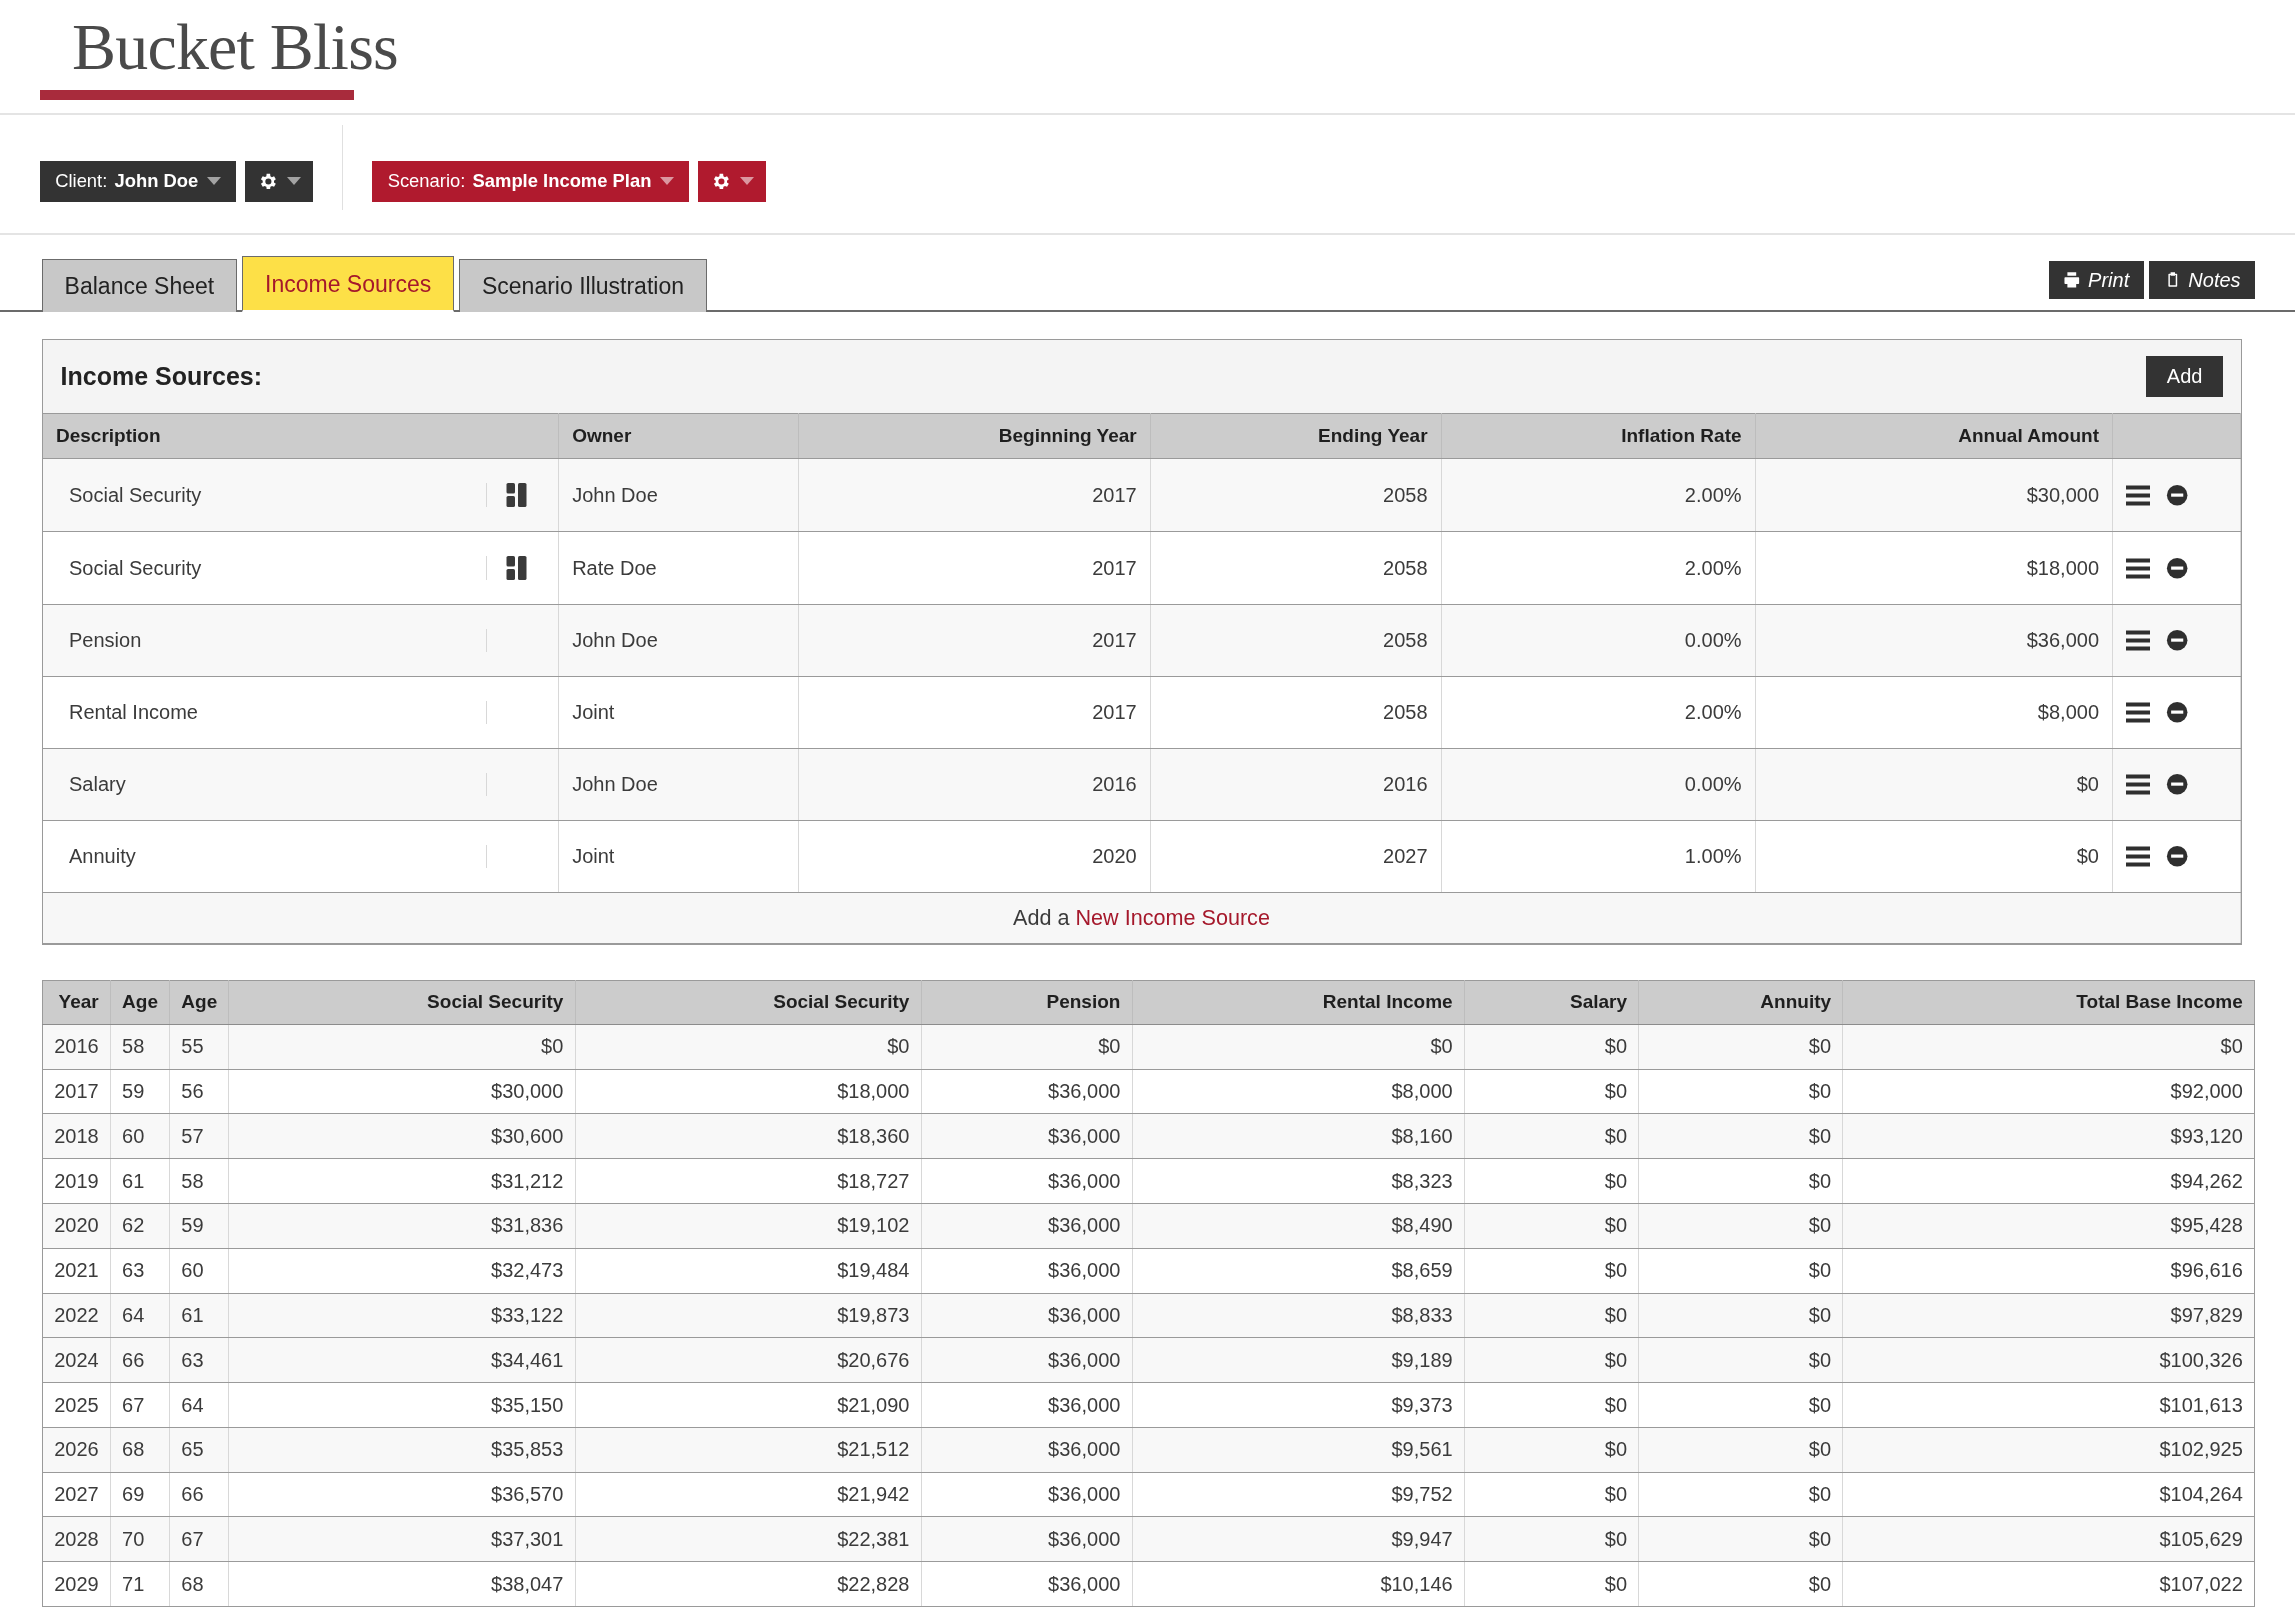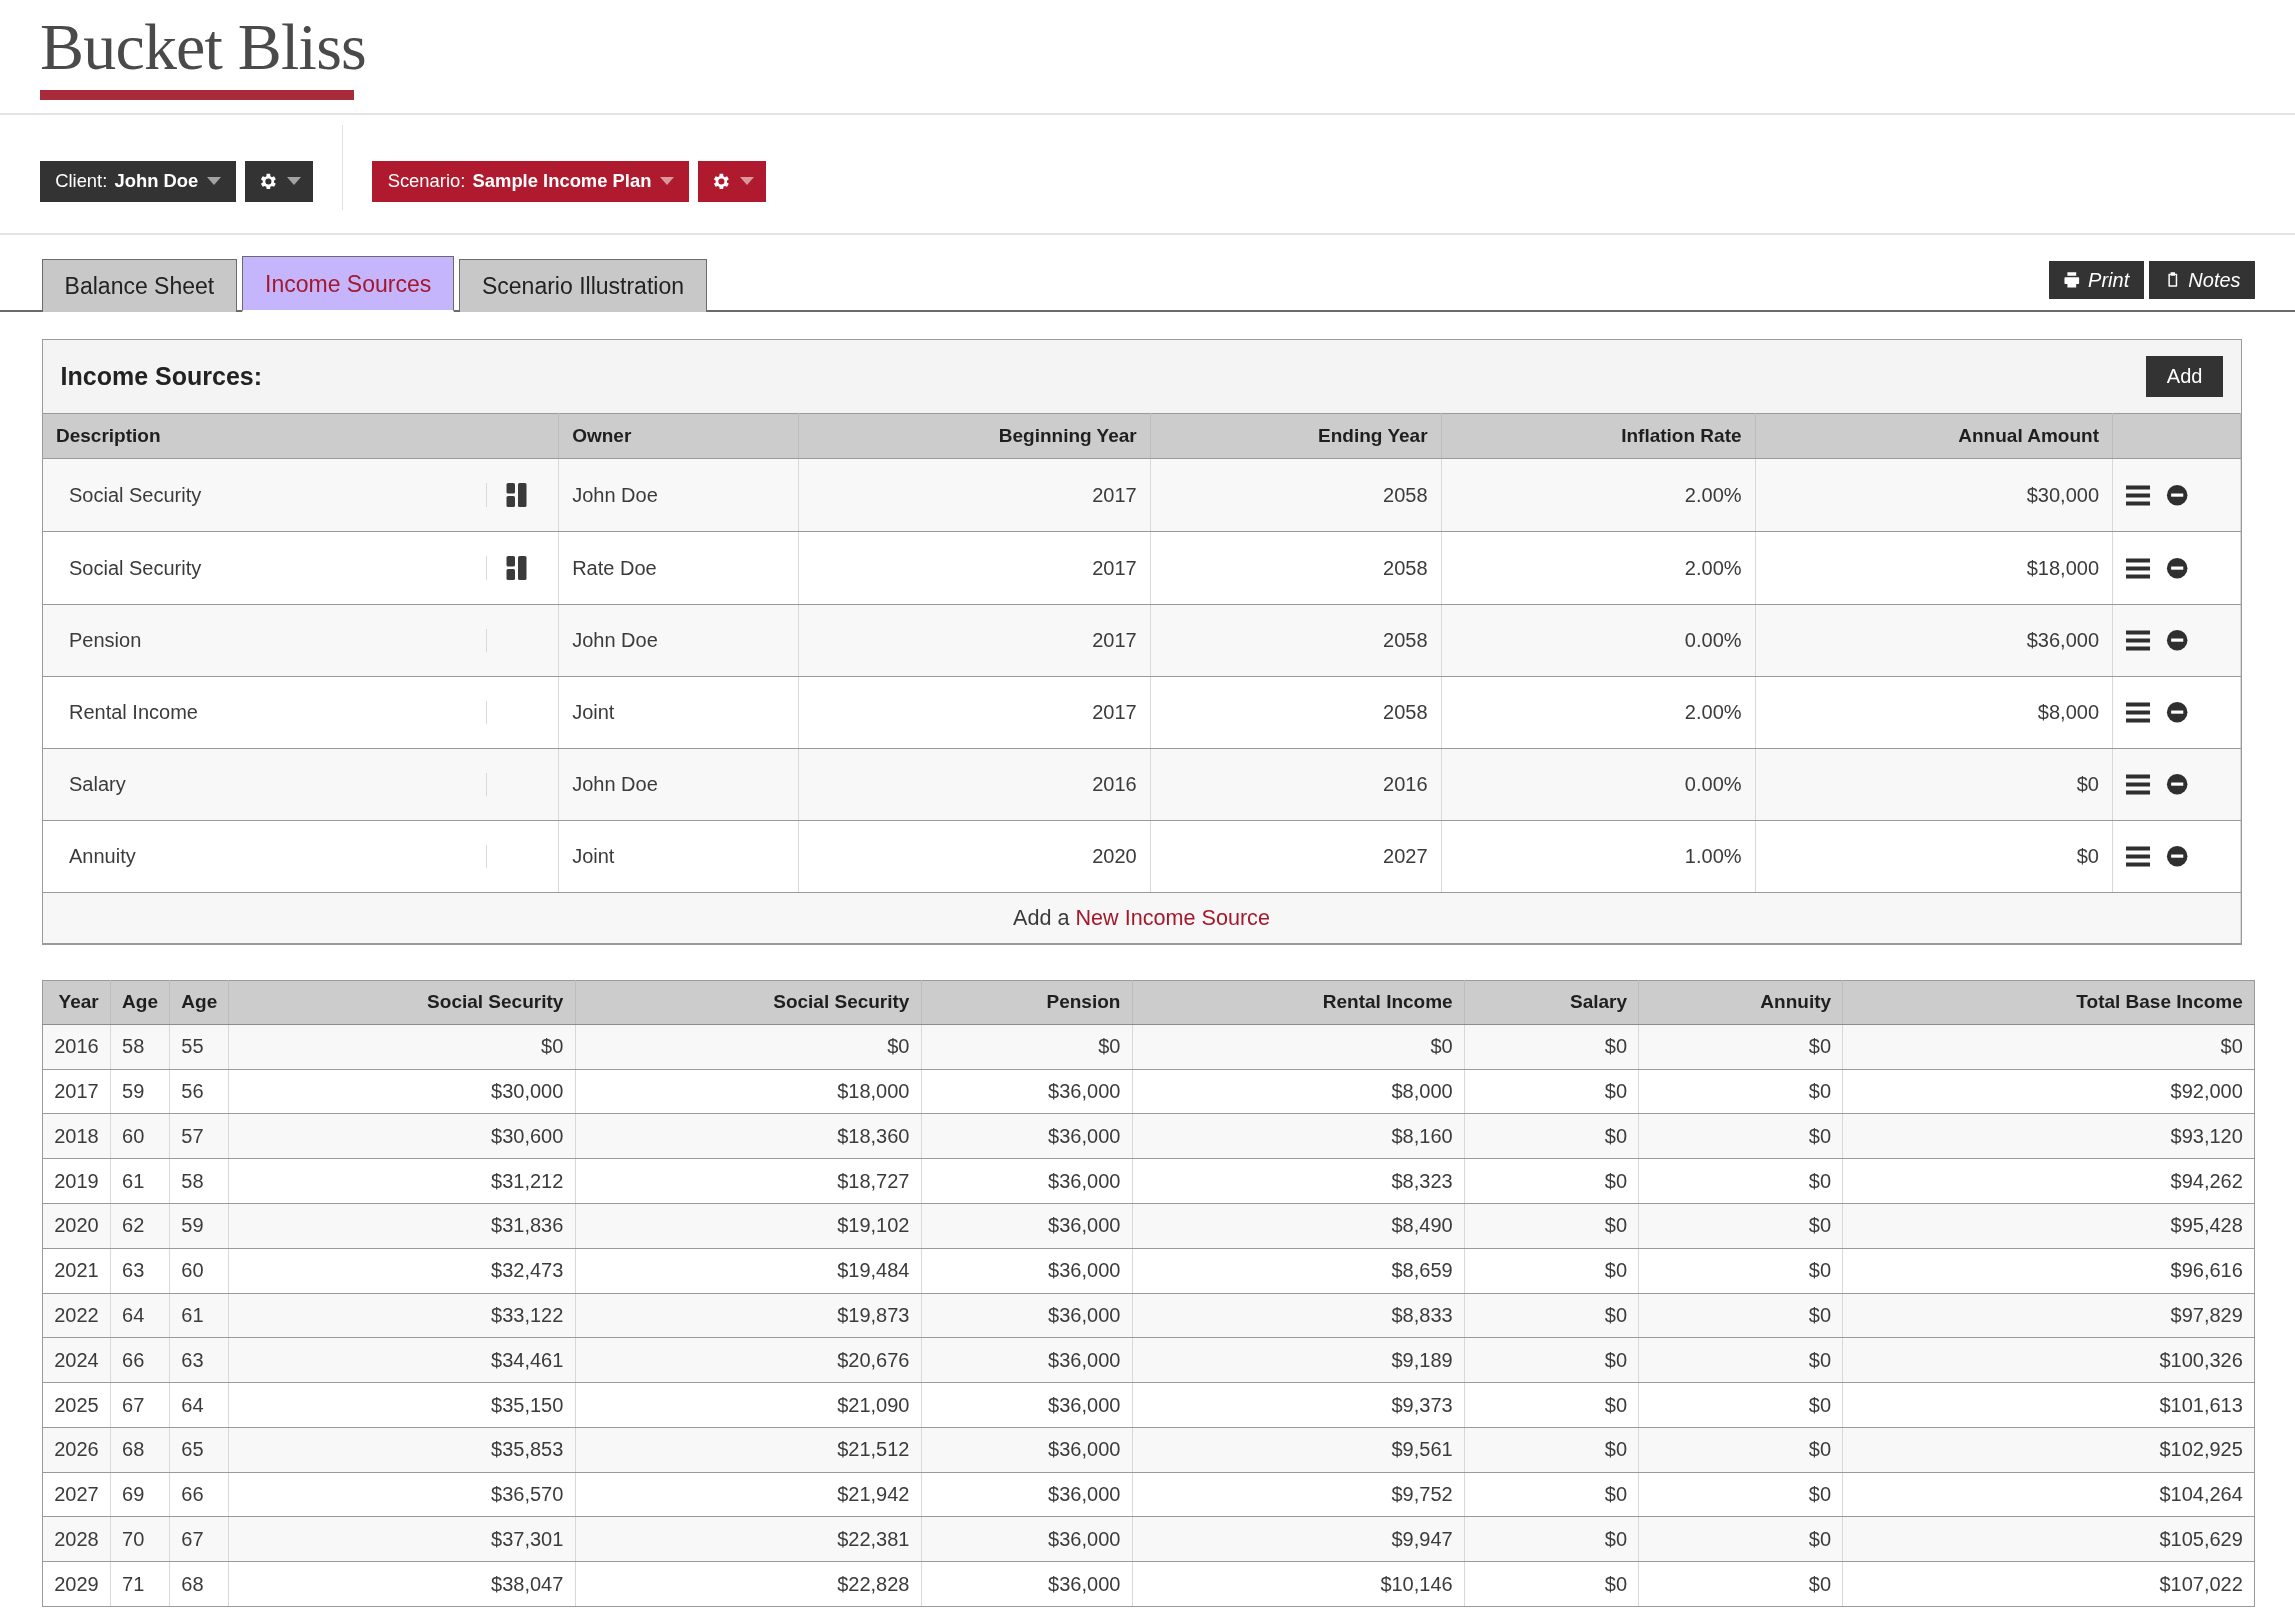--- a/index.html
+++ b/index.html
@@ -17,20 +17,21 @@
     padding: 14.4px 0 0 40px;
     background: #ffffff;
   }
   .brand-logo {
     font-family: "Liberation Serif", serif;
     font-size: 66px;
     line-height: 1.0;
     letter-spacing: -0.8px;
     color: #4a4a4a;
     font-weight: 400;
+    margin-left: 32px;
   }
   .brand-rule {
     width: 314px;
     height: 10.4px;
     background: #a82b3c;
     margin-top: 9.6px;
   }
   .header-divider {
     height: 1.6px;
     background: #e4e4e4;
@@ -99,21 +100,21 @@
     border-bottom: none;
     background: #c8c8c8;
     color: #222222;
     cursor: pointer;
     margin-right: 5.6px;
     position: relative;
     bottom: -2.4px;
     line-height: 1.2;
   }
   .tab.active {
-    background: #c4b5fd;
+    background: #fde047;
     color: #a5182b;
     border-bottom: 2.4px solid #ffffff;
     padding-bottom: 12px;
   }
   .tabs-actions {
     position: absolute;
     right: 40px;
     bottom: 11.2px;
     display: flex;
     gap: 5.6px;

